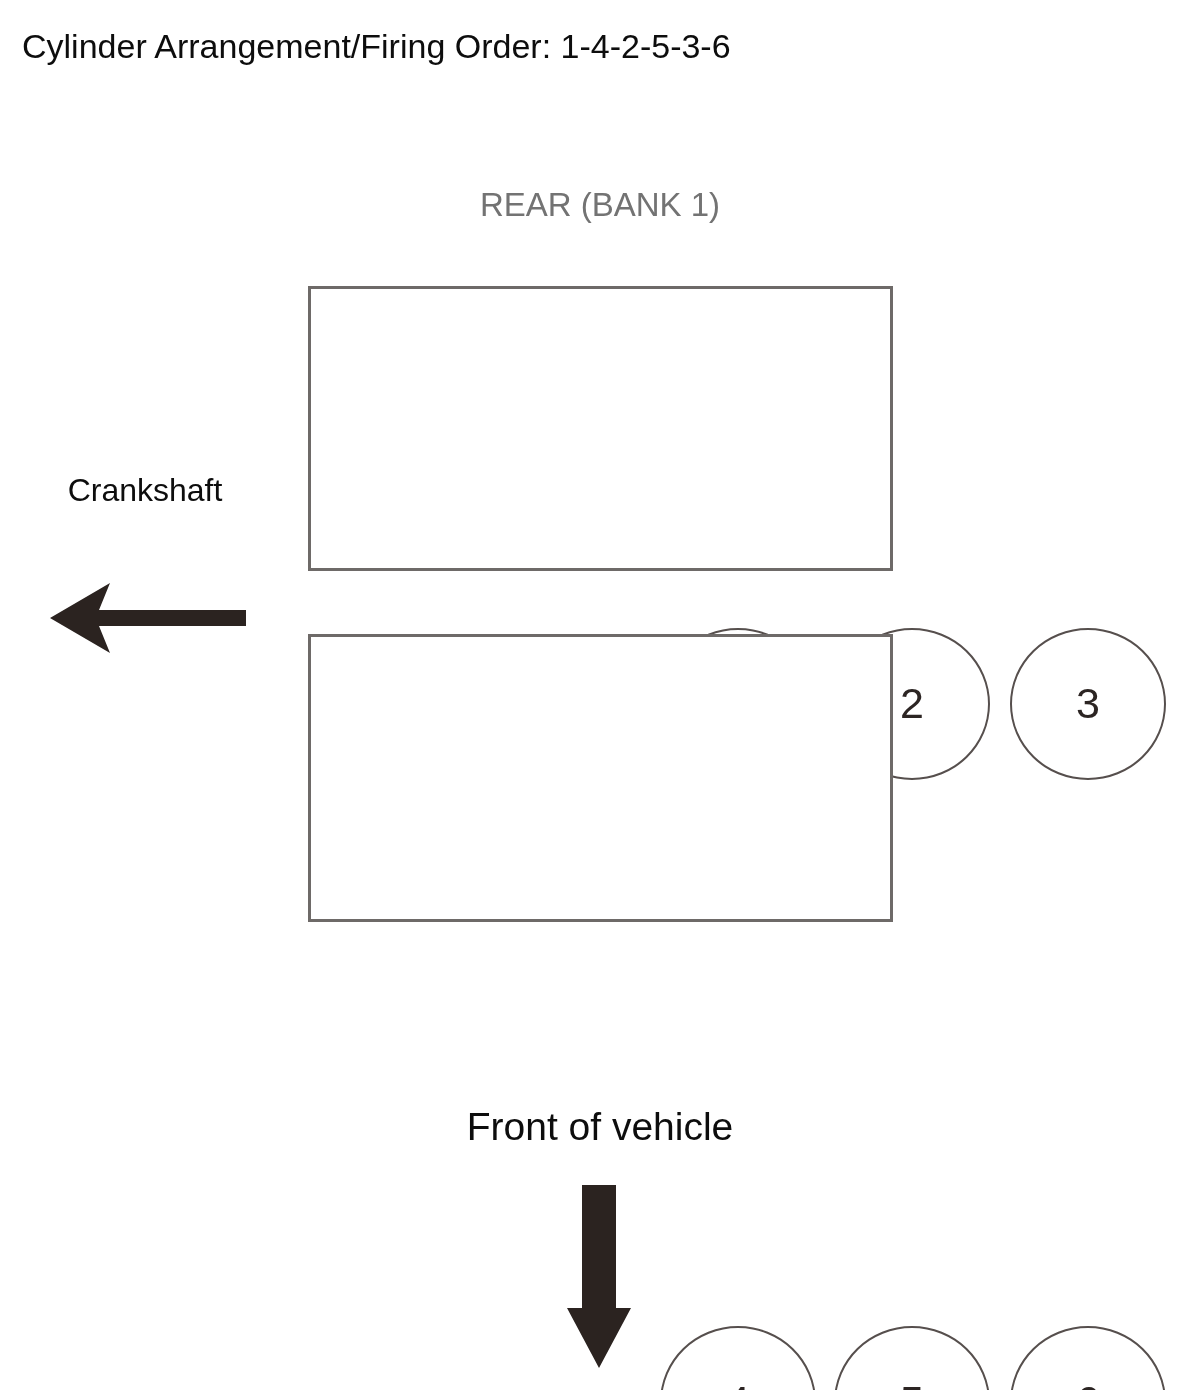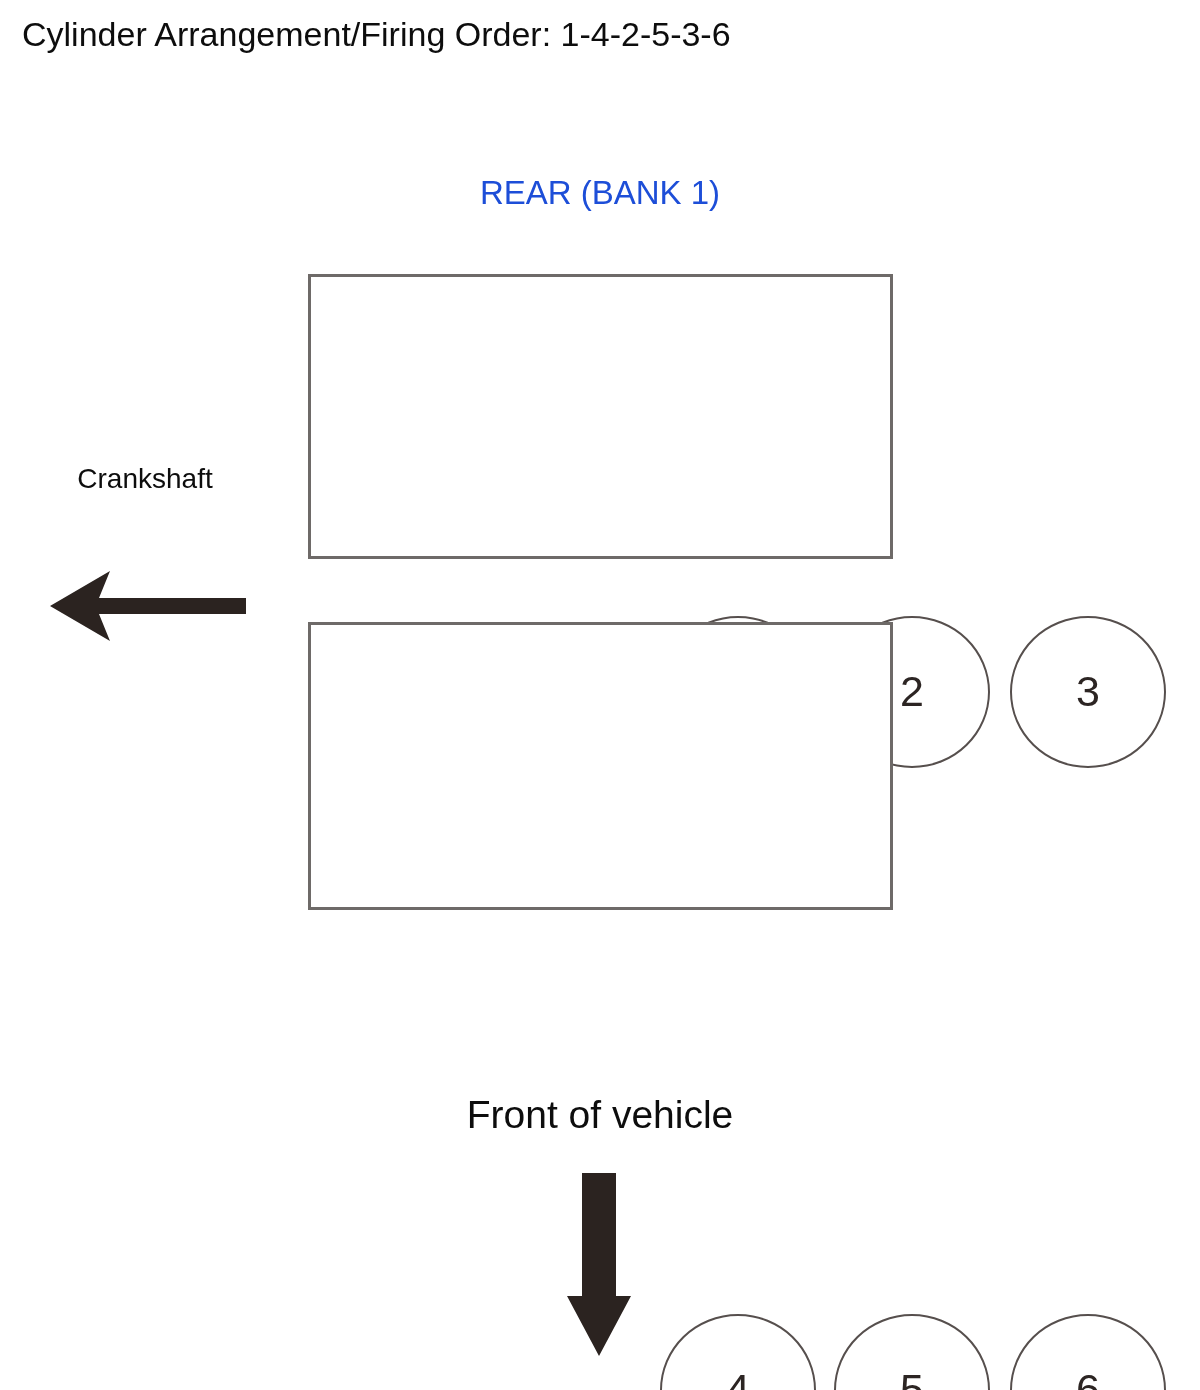--- a/index.html
+++ b/index.html
@@ -13,21 +13,21 @@
     height: 1390px;
     position: relative;
     overflow: hidden;
     font-family: "Liberation Sans", sans-serif;
     color: #111111;
     -webkit-font-smoothing: antialiased;
   }
   .diagram-root {
     position: absolute;
     left: 0;
-    top: 0;
+    top: 12px;
     width: 1200px;
     height: 1056px;
   }
 
   
   .title {
     position: absolute;
     left: 22px;
     top: 14px;
     font-size: 34px;
@@ -36,21 +36,21 @@
     white-space: nowrap;
     color: #0d0d0d;
   }
   .bank-label {
     position: absolute;
     width: 1200px;
     left: 0;
     text-align: center;
     font-size: 33px;
     line-height: 38px;
-    color: #1d4ed8;
+    color: #737373;
     white-space: nowrap;
   }
   .bank-label.rear  { top: 174px; }
   .bank-label.front { top: 972px; }
 
   .front-vehicle-label {
     position: absolute;
     width: 1200px;
     left: 0;
     top: 1097px;
@@ -60,21 +60,21 @@
     color: #0d0d0d;
     white-space: nowrap;
   }
 
   .crankshaft-label {
     position: absolute;
     left: 0px;
     top: 458px;
     width: 290px;
     text-align: center;
-    font-size: 28px;
+    font-size: 32px;
     line-height: 41px;
     color: #0d0d0d;
   }
   .crankshaft-label .line { display: block; white-space: nowrap; }
 
   
   .bank-box {
     position: absolute;
     box-sizing: border-box;
     border: 3px solid #6e6a68;

